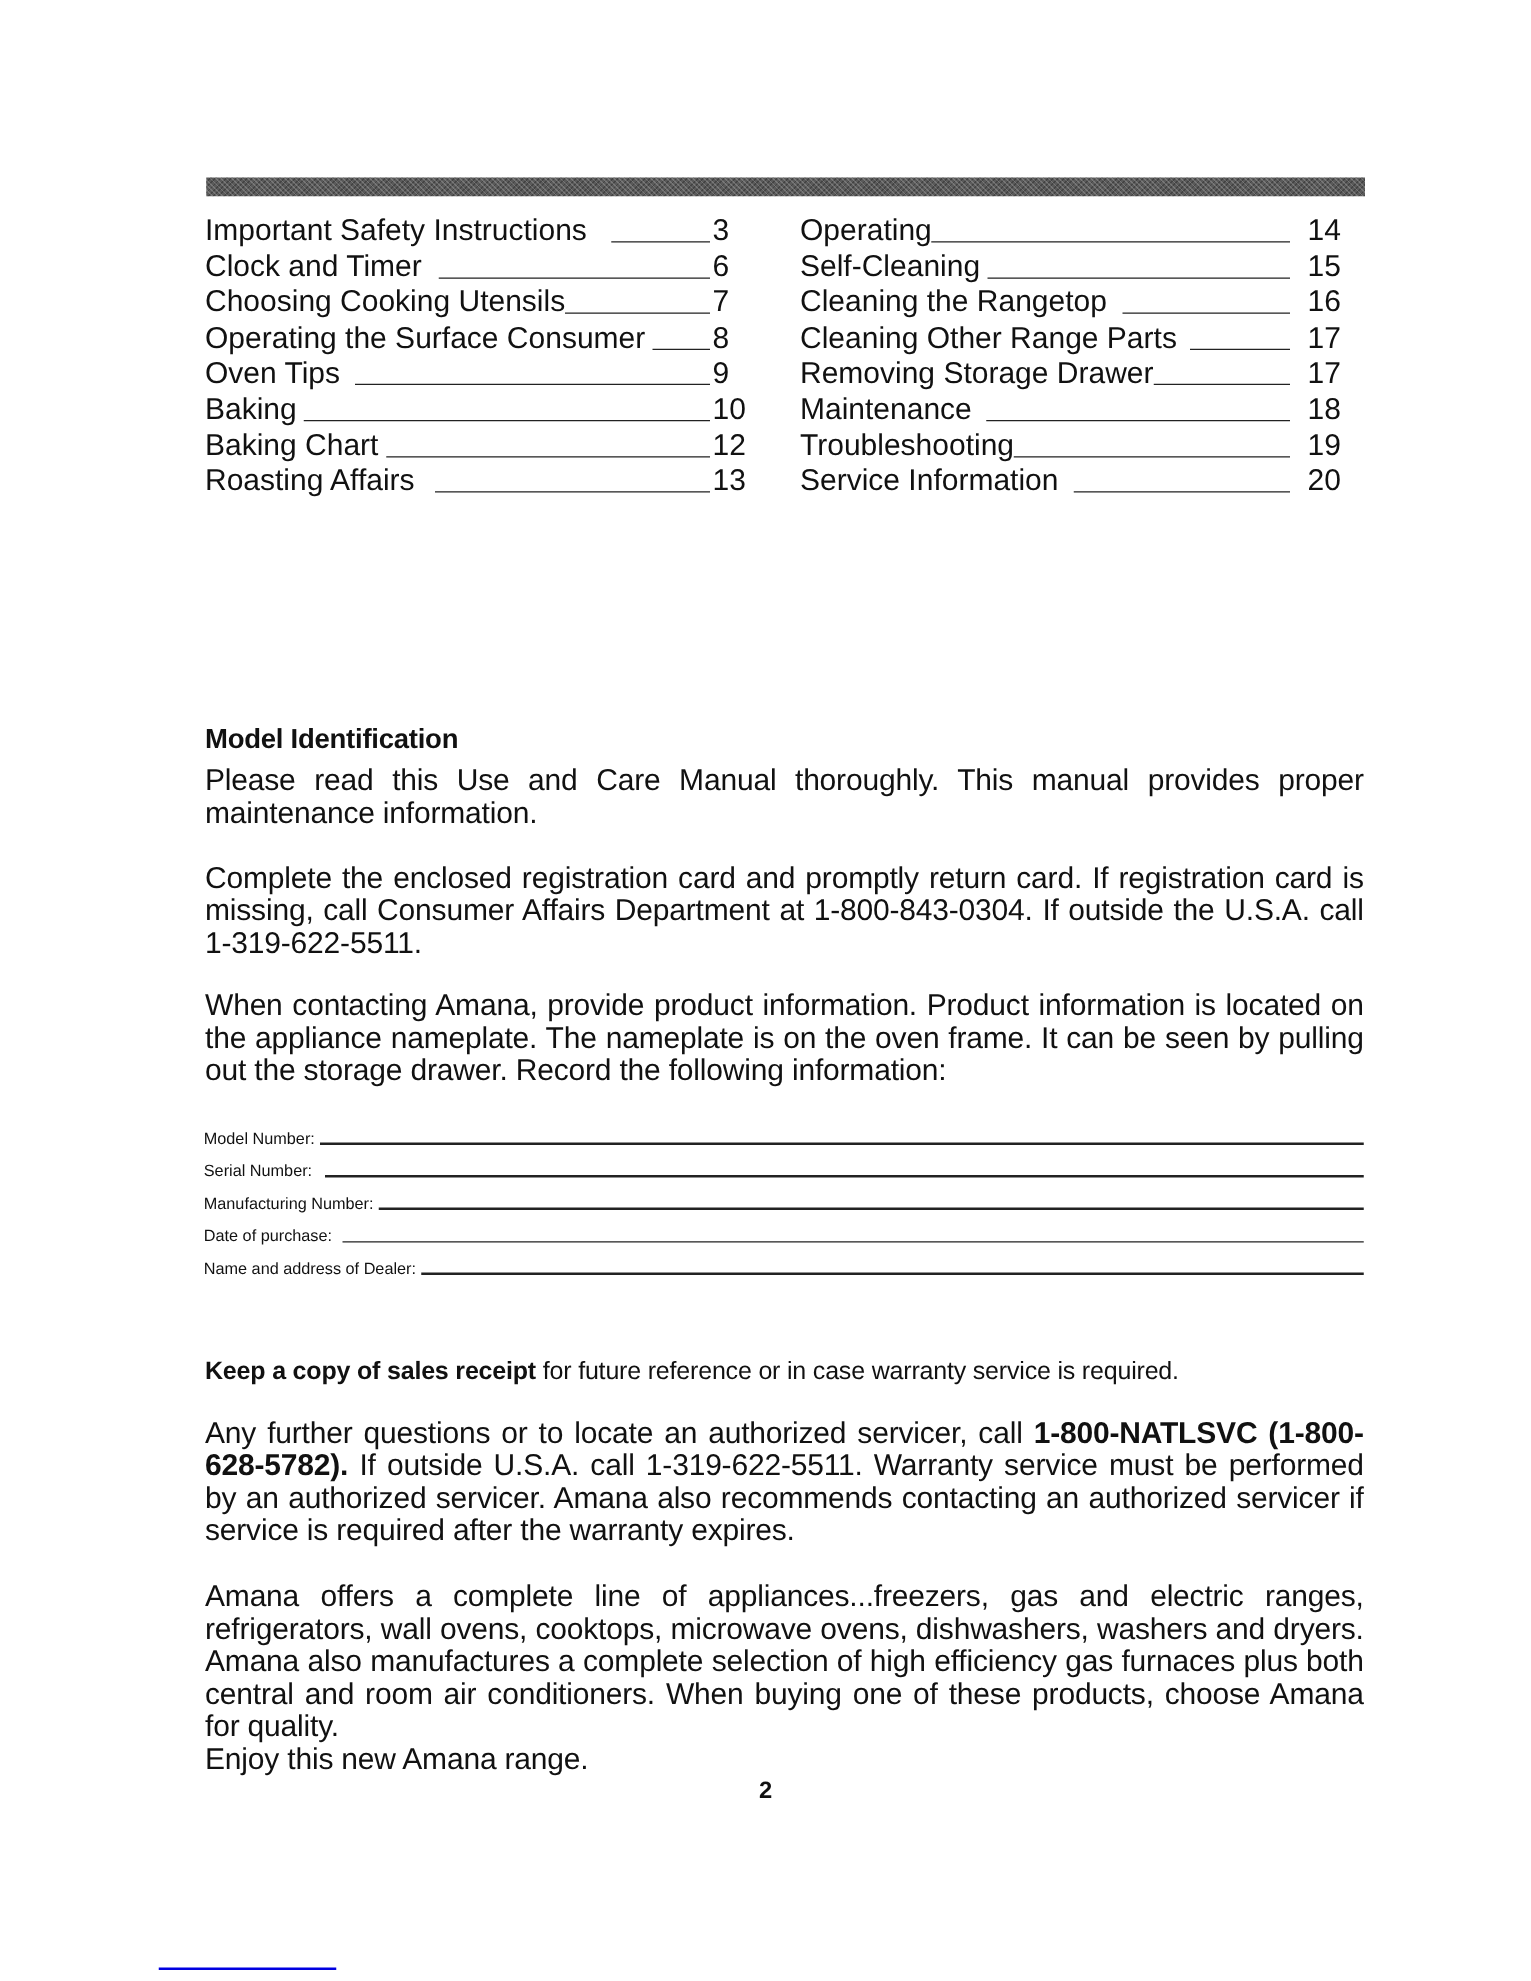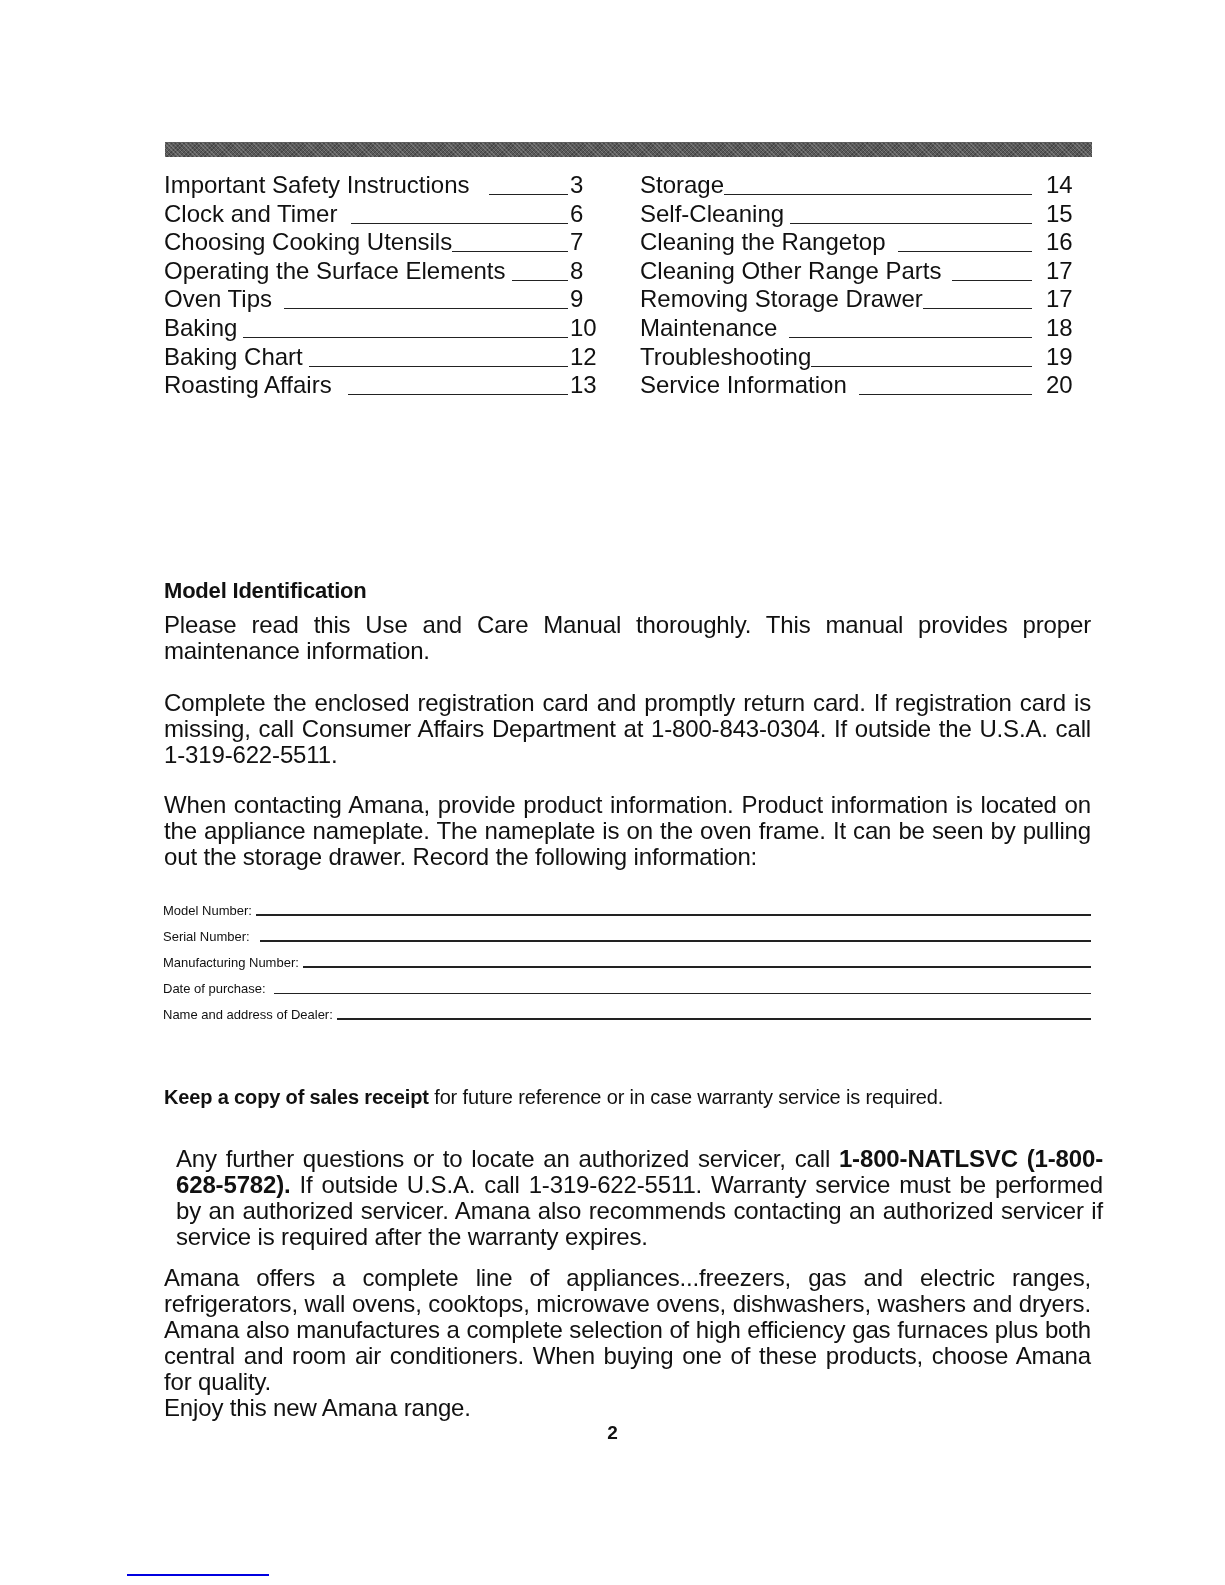--- a/index.html
+++ b/index.html
@@ -73,21 +73,21 @@
     <span class="toc-title">Clock and Timer</span>
     <span class="toc-leader" style="margin-left:14px"></span>
     <span class="toc-page">6</span>
   </div>
   <div class="toc-row">
     <span class="toc-title">Choosing Cooking Utensils</span>
     <span class="toc-leader tight"></span>
     <span class="toc-page">7</span>
   </div>
   <div class="toc-row">
-    <span class="toc-title">Operating the Surface Elements</span>
+    <span class="toc-title">Operating the Surface Consumer</span>
     <span class="toc-leader"></span>
     <span class="toc-page">8</span>
   </div>
   <div class="toc-row">
     <span class="toc-title">Oven Tips</span>
     <span class="toc-leader" style="margin-left:12px"></span>
     <span class="toc-page">9</span>
   </div>
   <div class="toc-row">
     <span class="toc-title">Baking</span>
@@ -101,21 +101,21 @@
   </div>
   <div class="toc-row">
     <span class="toc-title">Roasting Affairs</span>
     <span class="toc-leader" style="margin-left:16px"></span>
     <span class="toc-page">13</span>
   </div>
 </div>
 
 <div class="toc toc-right">
   <div class="toc-row">
-    <span class="toc-title">Storage</span>
+    <span class="toc-title">Operating</span>
     <span class="toc-leader" style="margin-left:0"></span>
     <span class="toc-page">14</span>
   </div>
   <div class="toc-row">
     <span class="toc-title">Self-Cleaning</span>
     <span class="toc-leader"></span>
     <span class="toc-page">15</span>
   </div>
   <div class="toc-row">
     <span class="toc-title">Cleaning the Rangetop</span>
@@ -173,21 +173,21 @@
     <span class="form-line" style="margin-left:8px;border-bottom-width:1.5px"></span>
   </div>
   <div class="form-row">
     <span class="form-label">Name and address of Dealer:</span>
     <span class="form-line"></span>
   </div>
 </div>
 
 <p class="para p4" style="margin:0;font-size:20px"><span class="bold">Keep a copy of sales receipt</span><span> for future reference or in case warranty service is required.</span></p>
 
-<p class="para p5" style="margin:12px"><span>Any further questions or to locate an authorized servicer, call </span><span class="bold">1-800-NATLSVC (1-800-628-5782).</span><span> If outside U.S.A. call 1-319-622-5511.  Warranty service must be performed by an authorized servicer.  Amana also recommends contacting an authorized servicer if service is required after the warranty expires.</span></p>
+<p class="para p5" style="margin:0"><span>Any further questions or to locate an authorized servicer, call </span><span class="bold">1-800-NATLSVC (1-800-628-5782).</span><span> If outside U.S.A. call 1-319-622-5511.  Warranty service must be performed by an authorized servicer.  Amana also recommends contacting an authorized servicer if service is required after the warranty expires.</span></p>
 
 <p class="para p6" style="margin:0">Amana offers a complete line of appliances...freezers, gas and electric ranges, refrigerators, wall ovens, cooktops, microwave ovens, dishwashers, washers and dryers.  Amana also manufactures a complete selection of high efficiency gas furnaces plus both central and room air conditioners. When buying one of these products, choose Amana for quality.</p>
 
 <p class="para p7" style="margin:0">Enjoy this new Amana range.</p>
 
 <div class="page-number">2</div>
 
 <div class="bottom-link-line"></div>
 
 </body></html>

